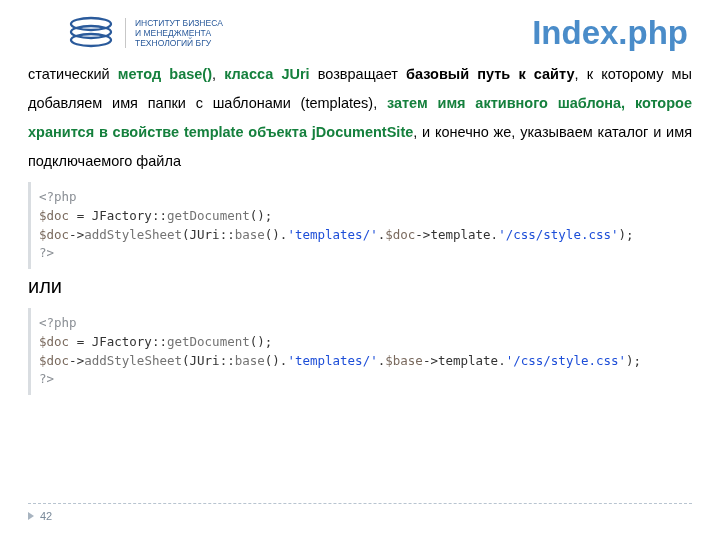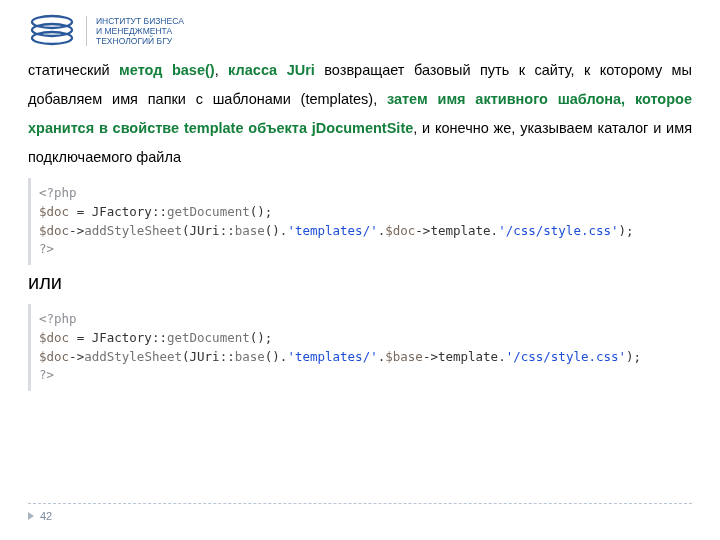--- a/index.html
+++ b/index.html
@@ -10,20 +10,21 @@
     background: #fff;
     font-family: Arial, sans-serif;
     position: relative;
     overflow: hidden;
   }
   .header {
     display: flex;
     align-items: center;
     justify-content: space-between;
     padding: 14px 28px 8px 28px;
+    margin-left: 39px;
   }
   .logo-block {
     display: flex;
     align-items: center;
     gap: 10px;
   }
   .logo-icon {
     display: flex;
     flex-direction: column;
     gap: 0;
@@ -44,21 +45,21 @@
     margin-right: 4px;
   }
   .body-text {
     padding: 0 28px;
     font-size: 14.5px;
     line-height: 2.0;
     color: #000;
     text-align: justify;
   }
   .body-text .t-red-bold { color: #15803d; font-weight: bold; }
-  .body-text .t-bold { font-weight: normal; }
+  .body-text .t-bold { font-weight: bold; }
   .code-block {
     margin: 6px 28px 4px 28px;
     border-left: 3px solid #d9dde1;
     padding: 6px 8px;
     font-family: Consolas, Menlo, monospace;
     font-size: 12.5px;
     line-height: 1.5;
     white-space: pre;
     color: #333;
   }
@@ -109,20 +110,21 @@
       <svg width="48" height="34" viewBox="0 0 48 34">
         <ellipse cx="24" cy="8" rx="20" ry="6" fill="none" stroke="#2a5a9b" stroke-width="2.3"></ellipse>
         <ellipse cx="24" cy="16" rx="20" ry="6" fill="none" stroke="#2a5a9b" stroke-width="2.3"></ellipse>
         <ellipse cx="24" cy="24" rx="20" ry="6" fill="none" stroke="#2a5a9b" stroke-width="2.3"></ellipse>
       </svg>
     </span>
     <div class="logo-text" style="white-space:pre-line">ИНСТИТУТ БИЗНЕСА
 И МЕНЕДЖМЕНТА
 ТЕХНОЛОГИЙ БГУ</div>
   </div>
+  <div class="page-title">Index.php</div>
 </div>
 
 <div class="body-text">
   <span>статический </span><span class="t-red-bold">метод base()</span><span>, </span><span class="t-red-bold">класса JUri</span><span> возвращает </span><span class="t-bold">базовый путь к сайту</span><span>, к которому мы добавляем имя папки с шаблонами (templates), </span><span class="t-red-bold">затем имя активного шаблона, которое хранится в свойстве template объекта jDocumentSite</span><span>, и конечно же, указываем каталог и имя подключаемого файла</span>
 </div>
 
 <div class="code-block"><span class="c-gray">&lt;?php</span>
 <span class="c-var">$doc</span><span> = JFactory::</span><span class="c-func">getDocument</span><span>();</span>
 <span class="c-var">$doc</span><span>-&gt;</span><span class="c-func">addStyleSheet</span><span>(JUri::</span><span class="c-func">base</span><span>().</span><span class="c-str">'templates/'</span><span>.</span><span class="c-var">$doc</span><span>-&gt;template.</span><span class="c-str">'/css/style.css'</span><span>);</span>
 <span class="c-gray">?&gt;</span></div>

